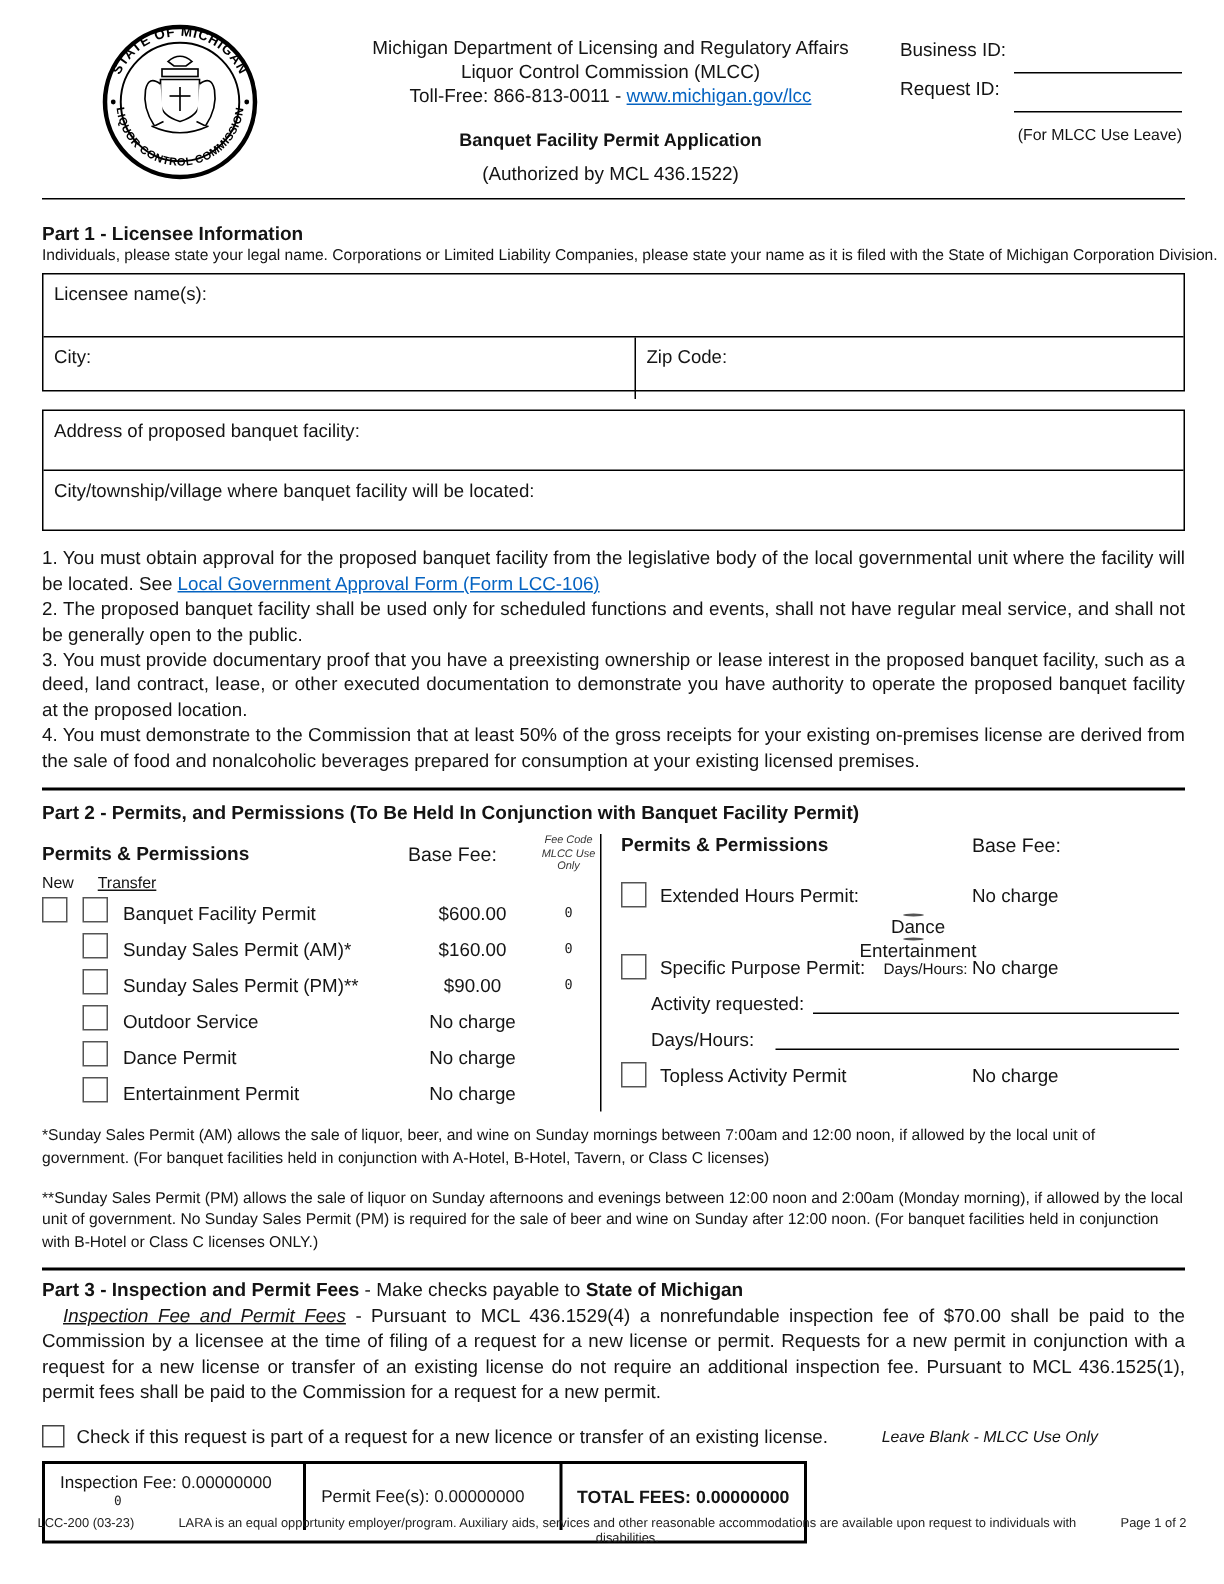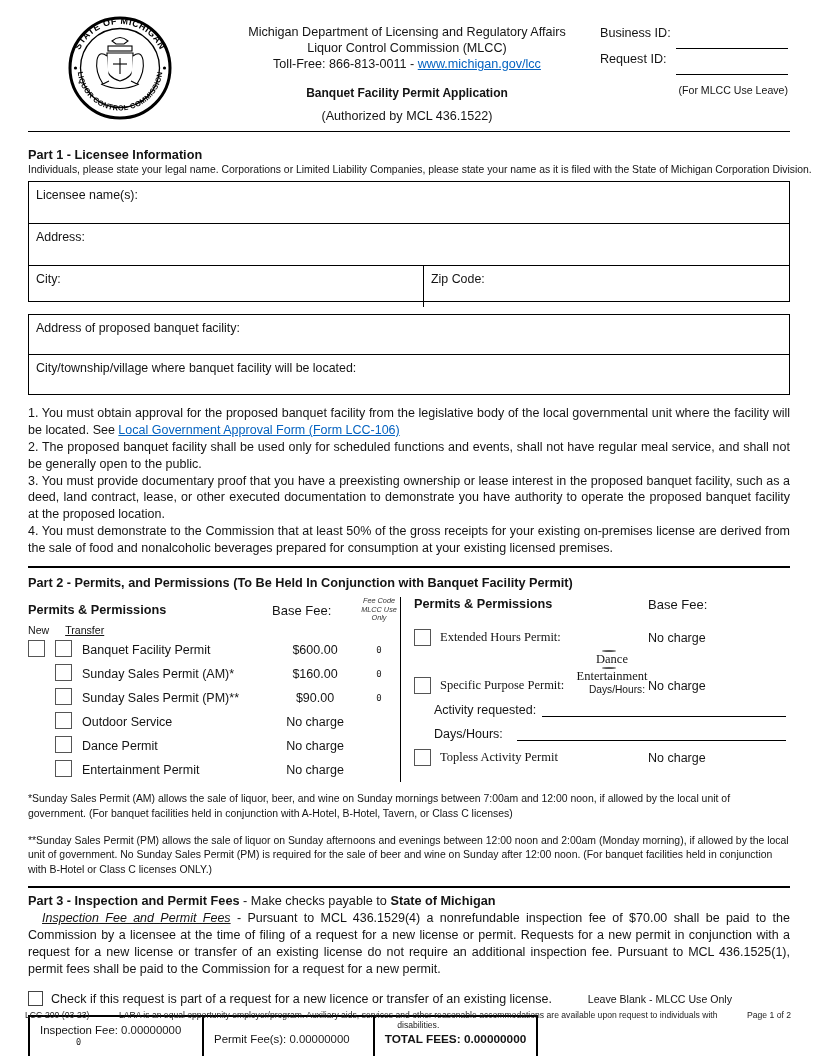--- a/index.html
+++ b/index.html
@@ -54,39 +54,39 @@
   .cbc2{width:27px;}
   .l-label{flex:1;font-size:12.5px;}
   .l-fee{width:86px;text-align:center;font-size:12.5px;}
   .l-code{width:42px;text-align:center;font-family:"DejaVu Sans Mono",monospace;font-size:9px;color:#222;}
   .checkbox{width:15px;height:15px;border:1.6px solid #555;background:#fff;display:inline-block;}
   .checkbox.sm{width:13px;height:13px;border-color:#444;}
   .radio{width:12px;height:12px;border:1.5px solid #555;border-radius:50%;background:#fff;display:inline-block;}
   .r-row{display:flex;align-items:center;height:24px;}
   .r-main{display:flex;align-items:center;width:234px;}
   .r-main .checkbox{margin-right:9px;}
-  .r-label{font-size:12.5px;font-family:Liberation Serif, serif;}
+  .r-label{font-size:12.5px;}
   .r-fee{font-size:12.5px;}
   .r-sub{display:flex;align-items:center;height:24px;padding-left:20px;flex-direction:column;}
   .r-sub .radio{margin-right:7px;}
   .gap24{width:26px;}
   .dh-small{font-size:10.2px;margin-left:10px;white-space:nowrap;}
   .wline{flex:1;border-bottom:1.2px solid #000;height:13px;margin-left:6px;margin-right:4px;}
   .r-field{display:flex;align-items:center;height:24px;padding-left:20px;font-size:12.5px;}
   .footnote{font-size:10.45px;line-height:1.38;margin-top:10px;text-align:left;}
 
   
   .p3-title{font-size:12.7px;margin-top:6px;}
   .p3-title b{font-weight:bold;}
   .p3-para{font-size:12.5px;line-height:1.36;text-align:justify;margin-top:2px;text-indent:14px;}
   .p3-lead{font-style:italic;text-decoration:underline;}
   .check-row{display:flex;align-items:center;margin-top:13px;}
   .check-row .checkbox{margin-right:8px;}
   .check-label{font-size:12.5px;}
-  .leave-blank{font-size:10.6px;margin-left:auto;margin-right:58px;}
+  .leave-blank{font-style:italic;font-size:10.6px;margin-left:auto;margin-right:58px;}
   .fee-table{display:flex;border:2px solid #000;width:506px;margin-top:9px;}
   .fee-cell{height:44px;padding:7px 8px 0 10px;font-size:11.4px;}
   .fee-cell.fc1{width:172px;}
   .fee-cell.fc2{width:168px;border-left:2px solid #000;display:flex;align-items:center;padding-top:0;}
   .fee-cell.fc3{width:160px;border-left:2px solid #000;display:flex;align-items:center;padding-top:0;font-weight:bold;font-size:11.8px;}
   .fee-val{color:#222;}
   .fee-code-sub{font-family:"DejaVu Sans Mono",monospace;font-size:8.5px;margin-left:36px;margin-top:1px;color:#222;}
 
   
   .footer{position:absolute;left:25px;right:25px;bottom:26px;display:flex;align-items:baseline;gap:8px;font-size:8.6px;color:#222;}
@@ -150,21 +150,20 @@
       </div>
     </div>
 
     <hr class="rule-thin">
 
     <div class="part-title">Part 1 - Licensee Information</div>
     <div class="p1-intro">Individuals, please state your legal name.  Corporations or Limited Liability Companies, please state your name as it is filed with the State of Michigan Corporation Division.</div>
 
     <div class="box-table">
       <div class="box-row"><span>Licensee name(s):</span></div>
-      <div class="box-row"><span>Address:</span></div>
       <div class="box-row split">
         <div class="box-cell c1"><span>City:</span></div>
         <div class="box-cell c2"><span>Zip Code:</span></div>
       </div>
     </div>
 
     <div class="box-table t2" style="margin-top:12px;">
       <div class="box-row"><span>Address of proposed banquet facility:</span></div>
       <div class="box-row"><span>City/township/village where banquet facility will be located:</span></div>
     </div>

